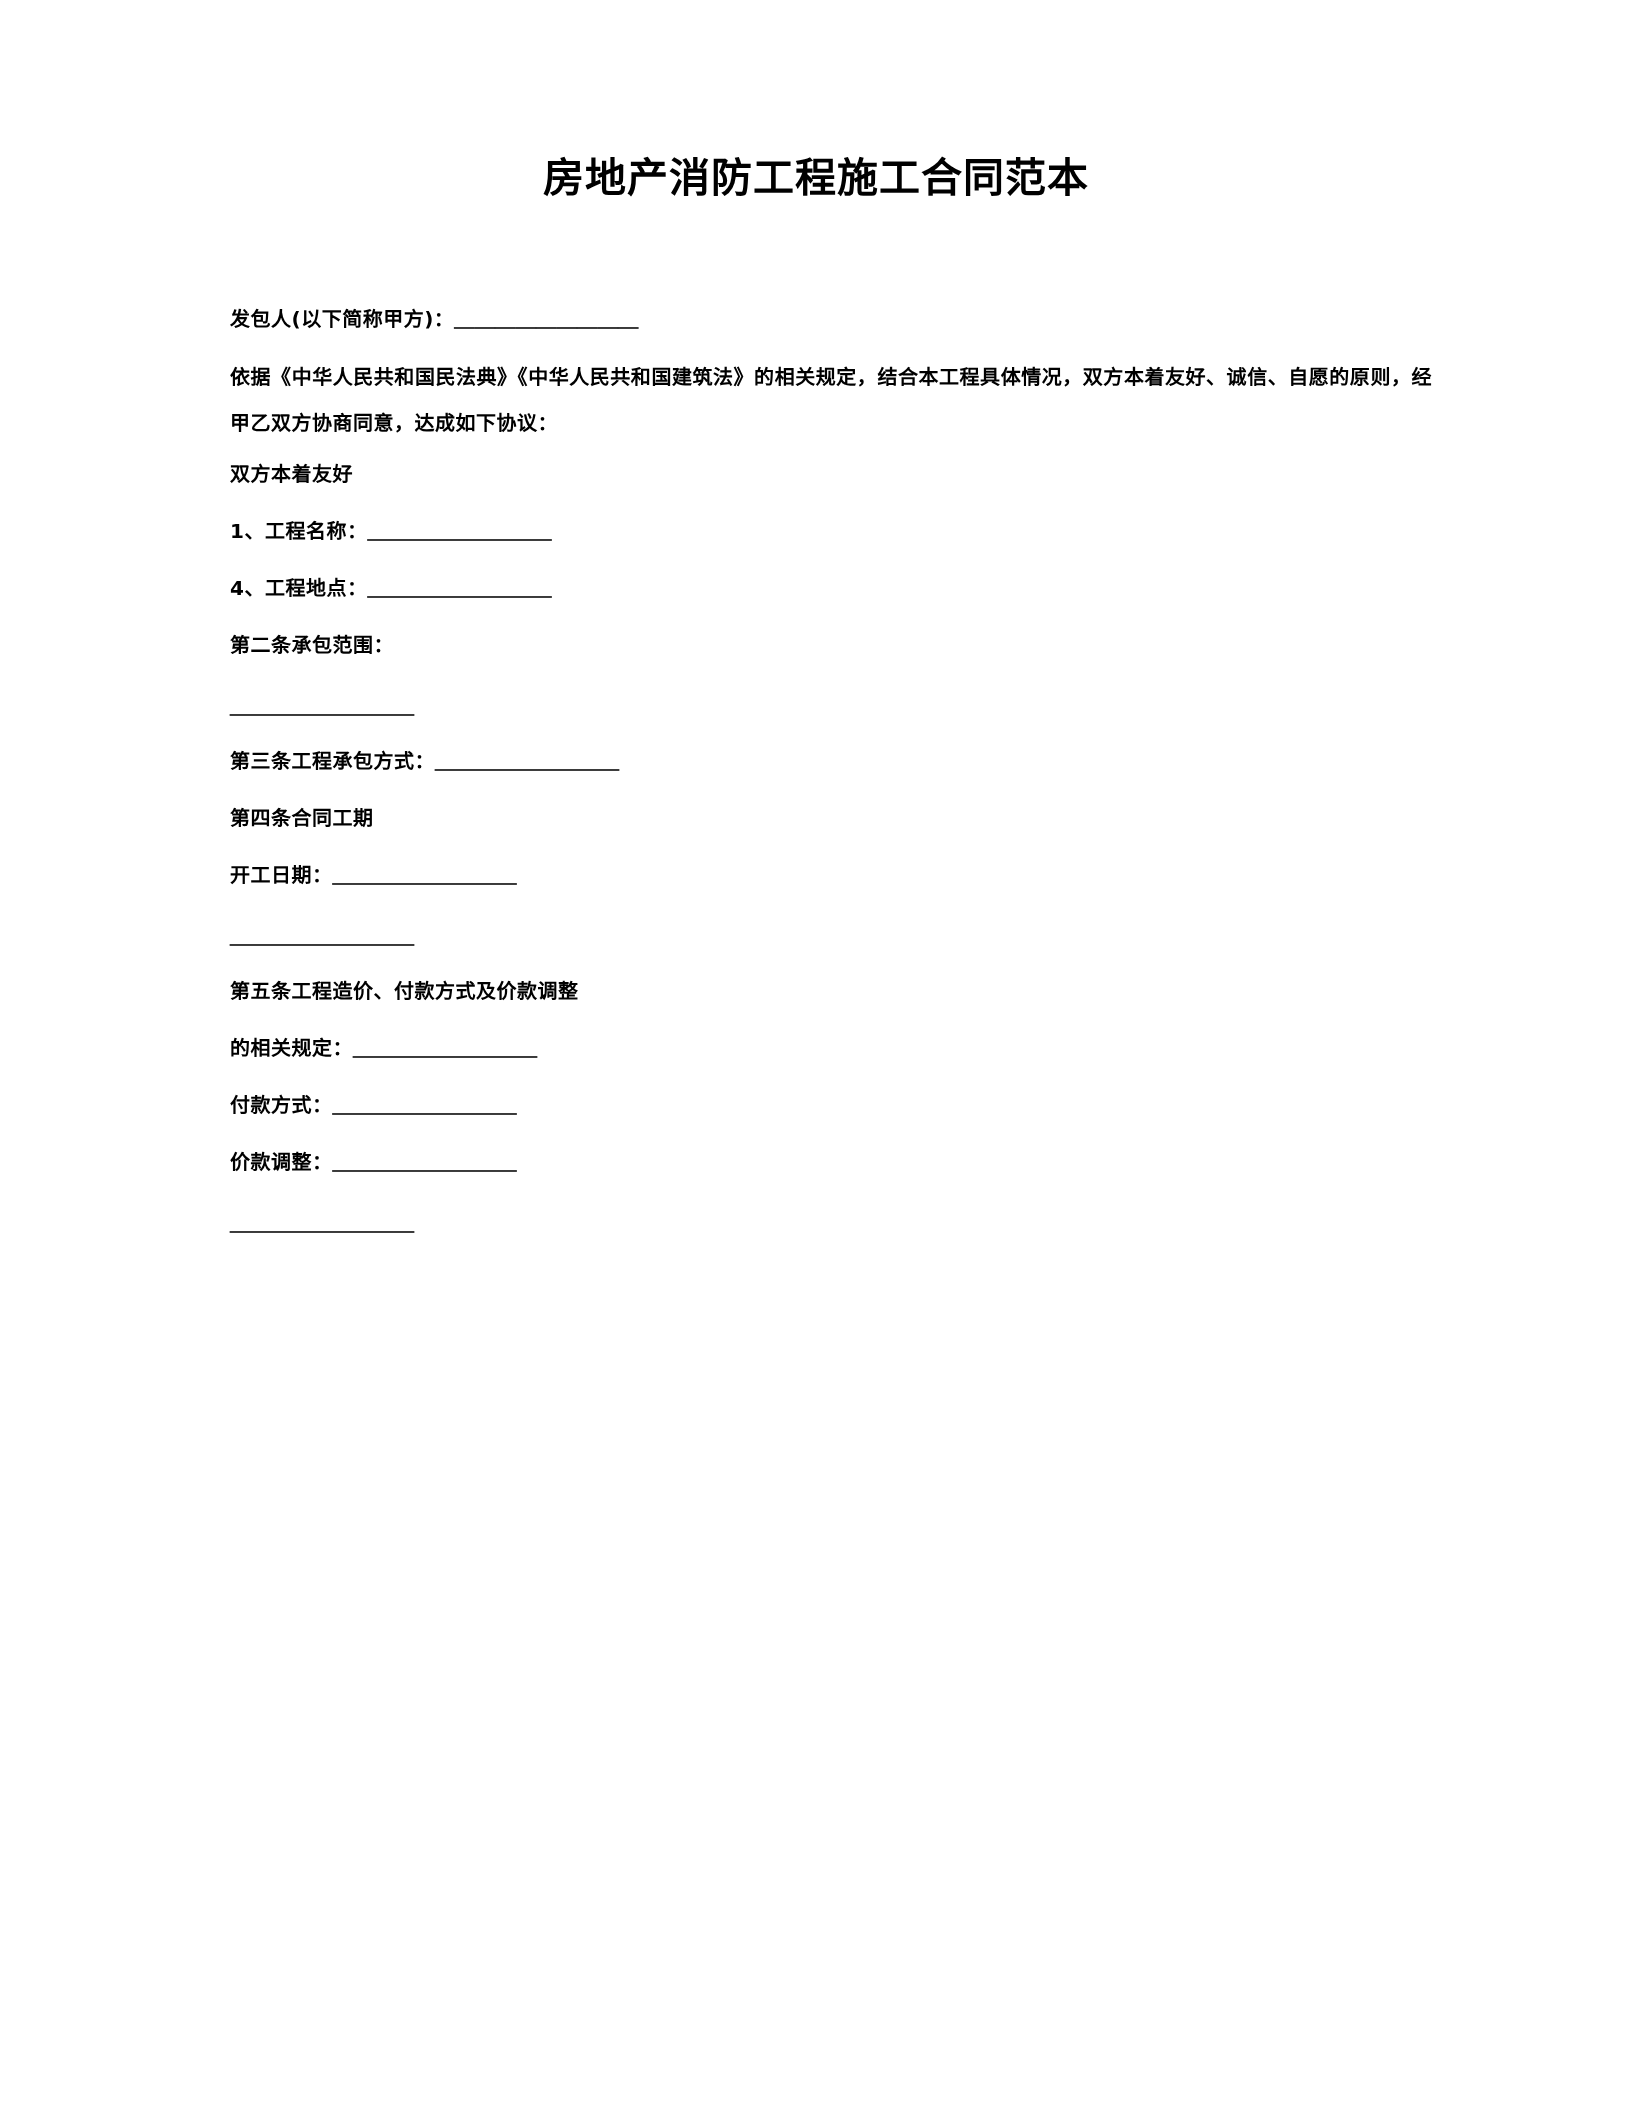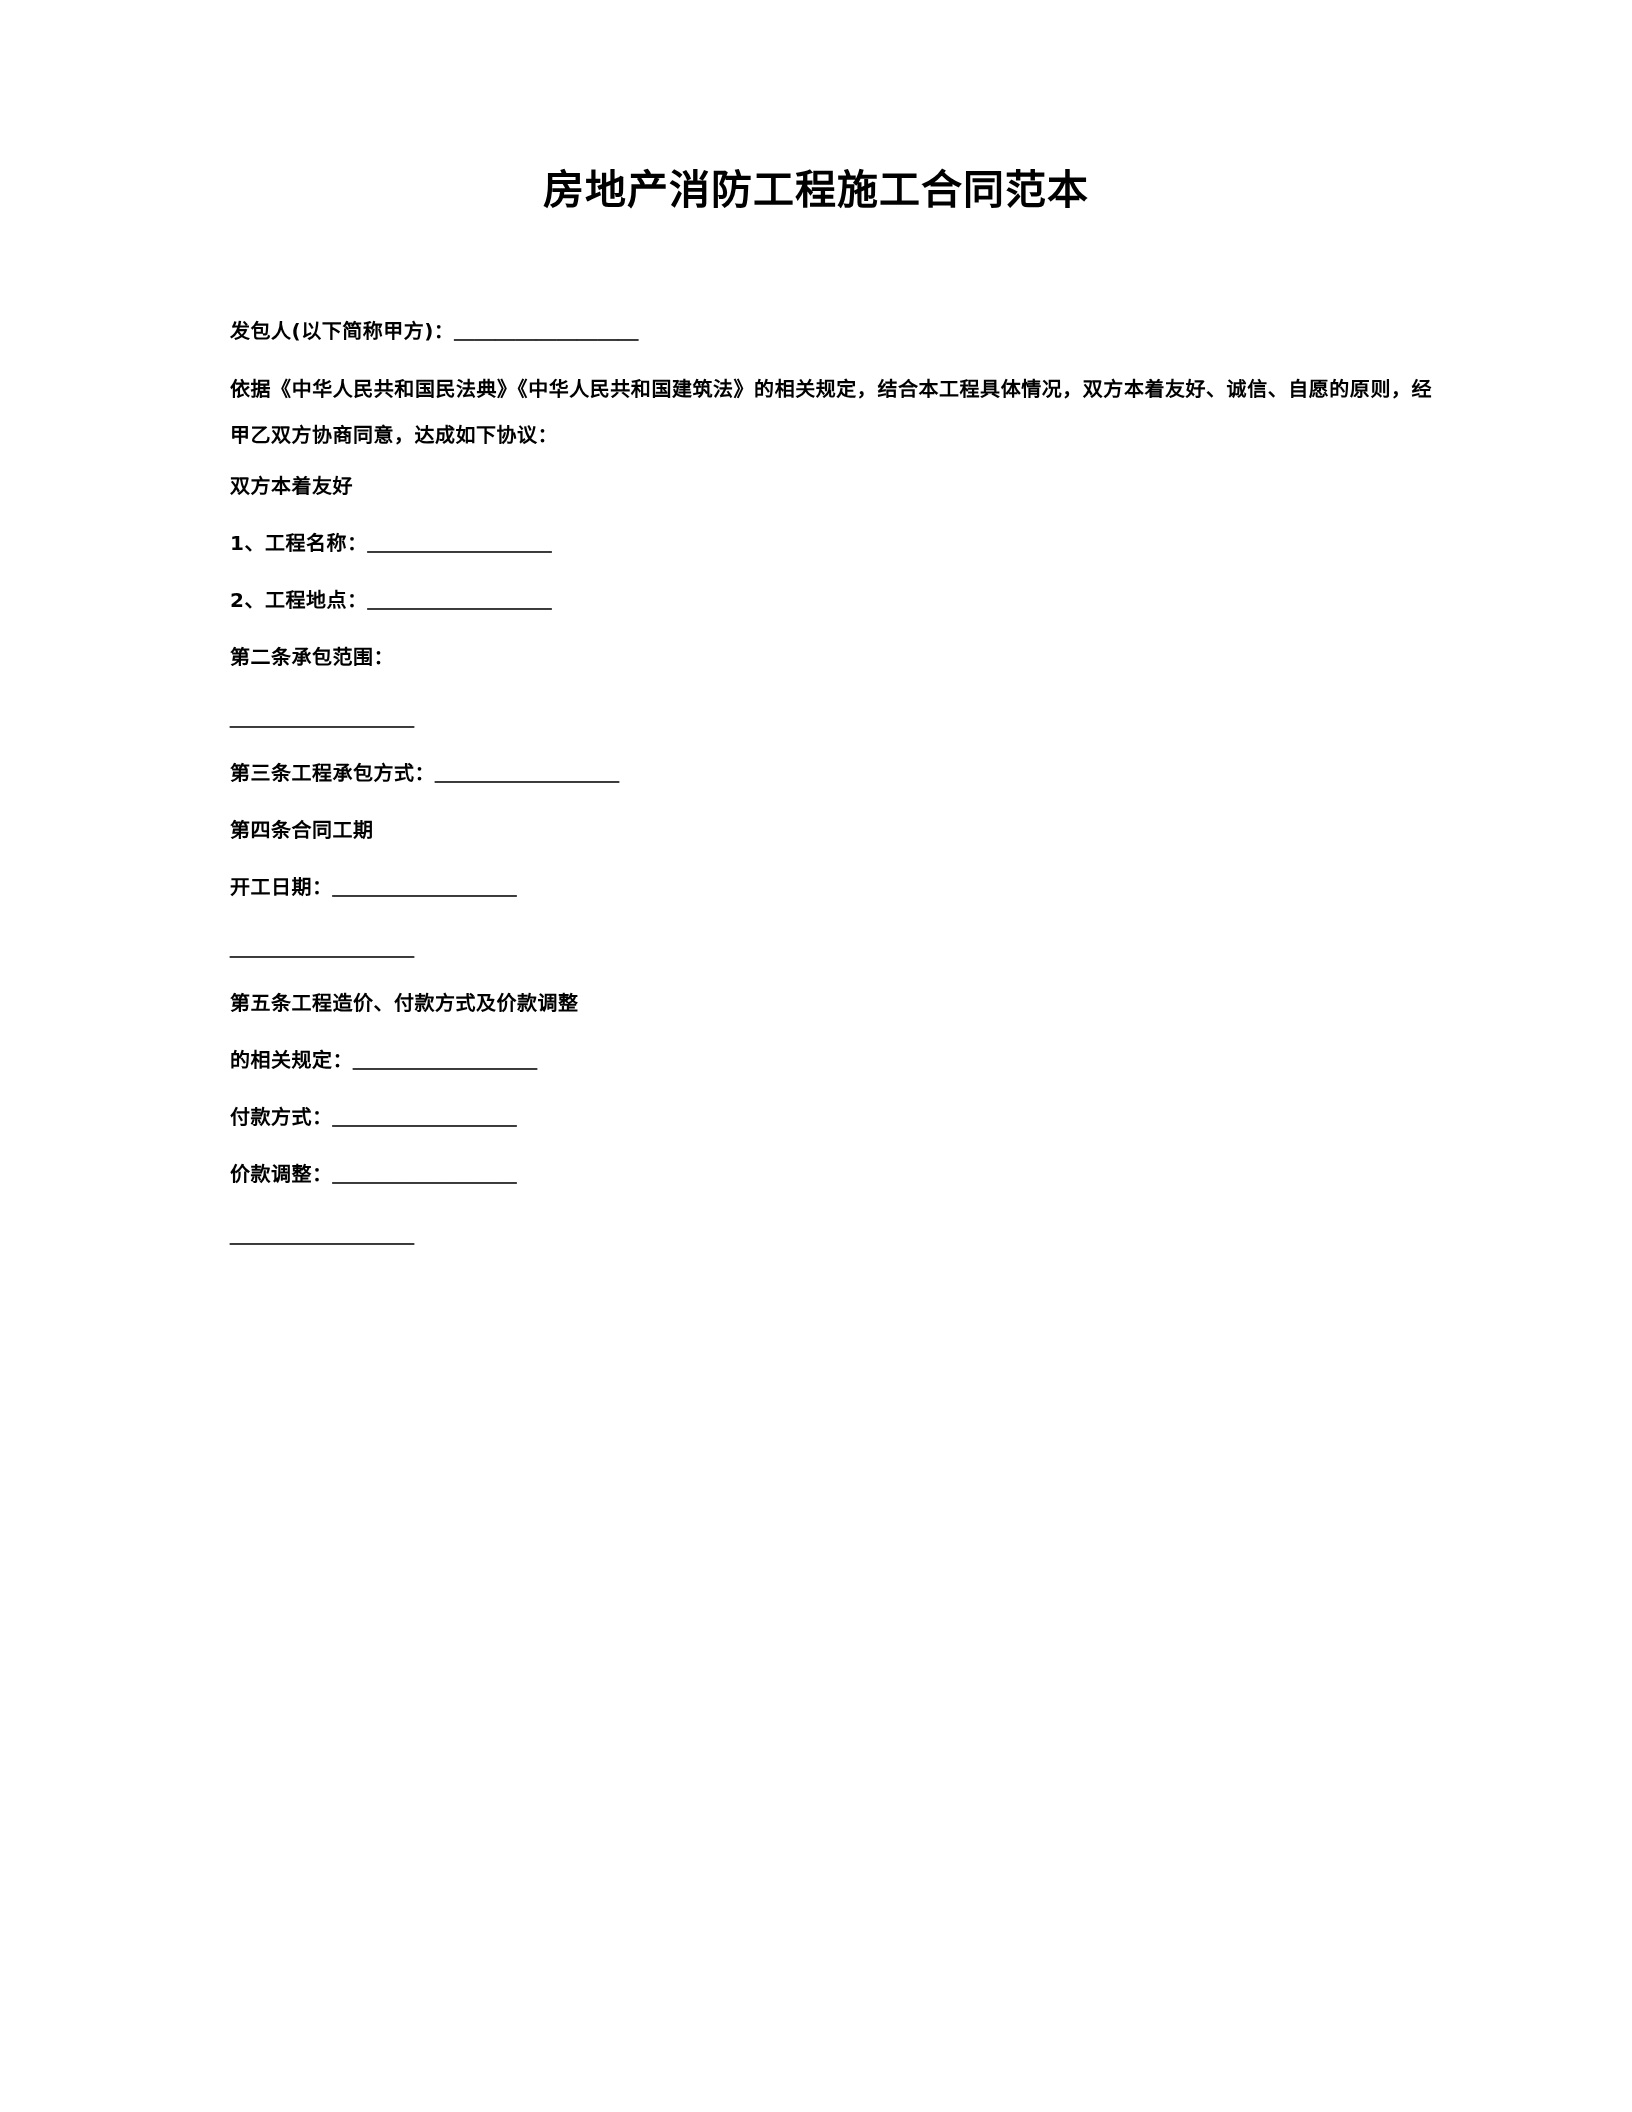--- a/index.html
+++ b/index.html
@@ -20,21 +20,21 @@
     min-height: 2112px;
     box-sizing: border-box;
     padding: 150px 200px 60px 200px;
     position: relative;
   }
   .doc-title {
     font-size: 41px;
     font-weight: bold;
     text-align: center;
     letter-spacing: 1px;
-    margin: 12px 0 90px 0;
+    margin: 0 0 90px 0;
     line-height: 1.4;
   }
   .body-block {
     font-size: 20px;
     font-weight: bold;
     line-height: 2.25;
     letter-spacing: 0.5px;
   }
   .para {
     margin: 0 0 12px 0;
@@ -65,21 +65,21 @@
 
     <p class="para indent-1">发包人(以下简称甲方)：＿＿＿＿＿＿＿＿＿</p>
 
 
     <p class="para indent-1 flow">依据《中华人民共和国民法典》《中华人民共和国建筑法》的相关规定，结合本工程具体情况，双方本着友好、诚信、自愿的原则，经甲乙双方协商同意，达成如下协议：</p>
 
     <p class="para indent-1">双方本着友好</p>
 
     <p class="para indent-1">1、工程名称：＿＿＿＿＿＿＿＿＿</p>
 
-    <p class="para indent-1">2、工程地点：＿＿＿＿＿＿＿＿＿</p>
+    <p class="para indent-1">4、工程地点：＿＿＿＿＿＿＿＿＿</p>
 
     <p class="para indent-1">第二条承包范围：</p>
 
     <p class="para blankline">＿＿＿＿＿＿＿＿＿</p>
 
     <p class="para indent-1">第三条工程承包方式：＿＿＿＿＿＿＿＿＿</p>
 
     <p class="para indent-1">第四条合同工期</p>
 
     <p class="para indent-1">开工日期：＿＿＿＿＿＿＿＿＿</p>

